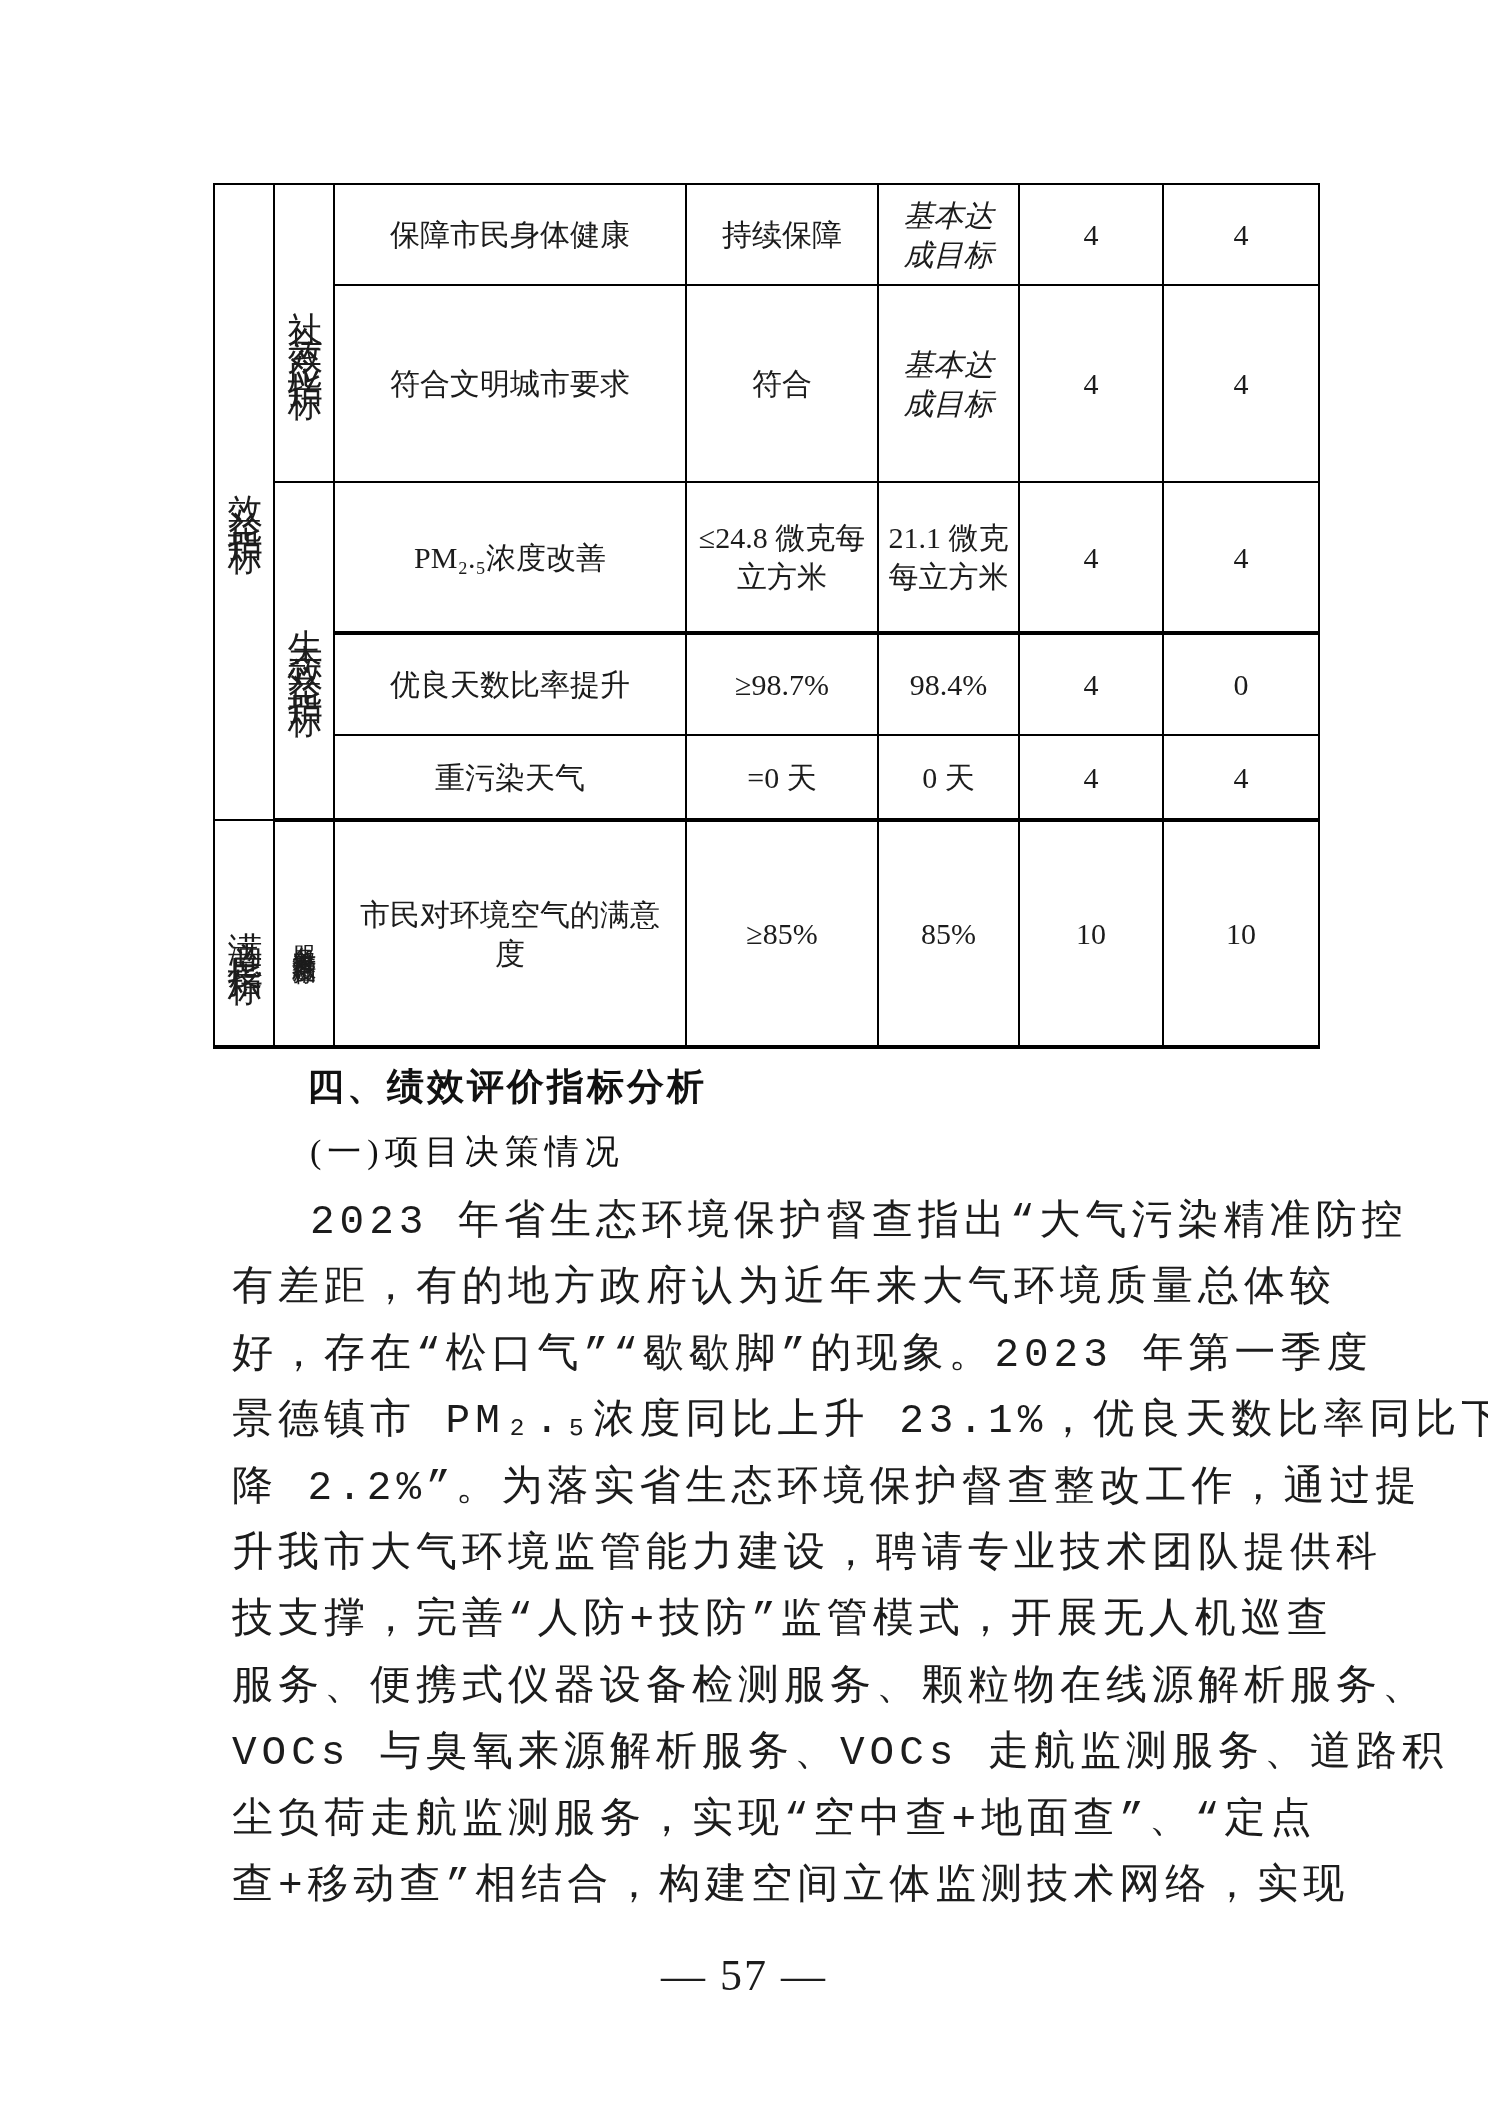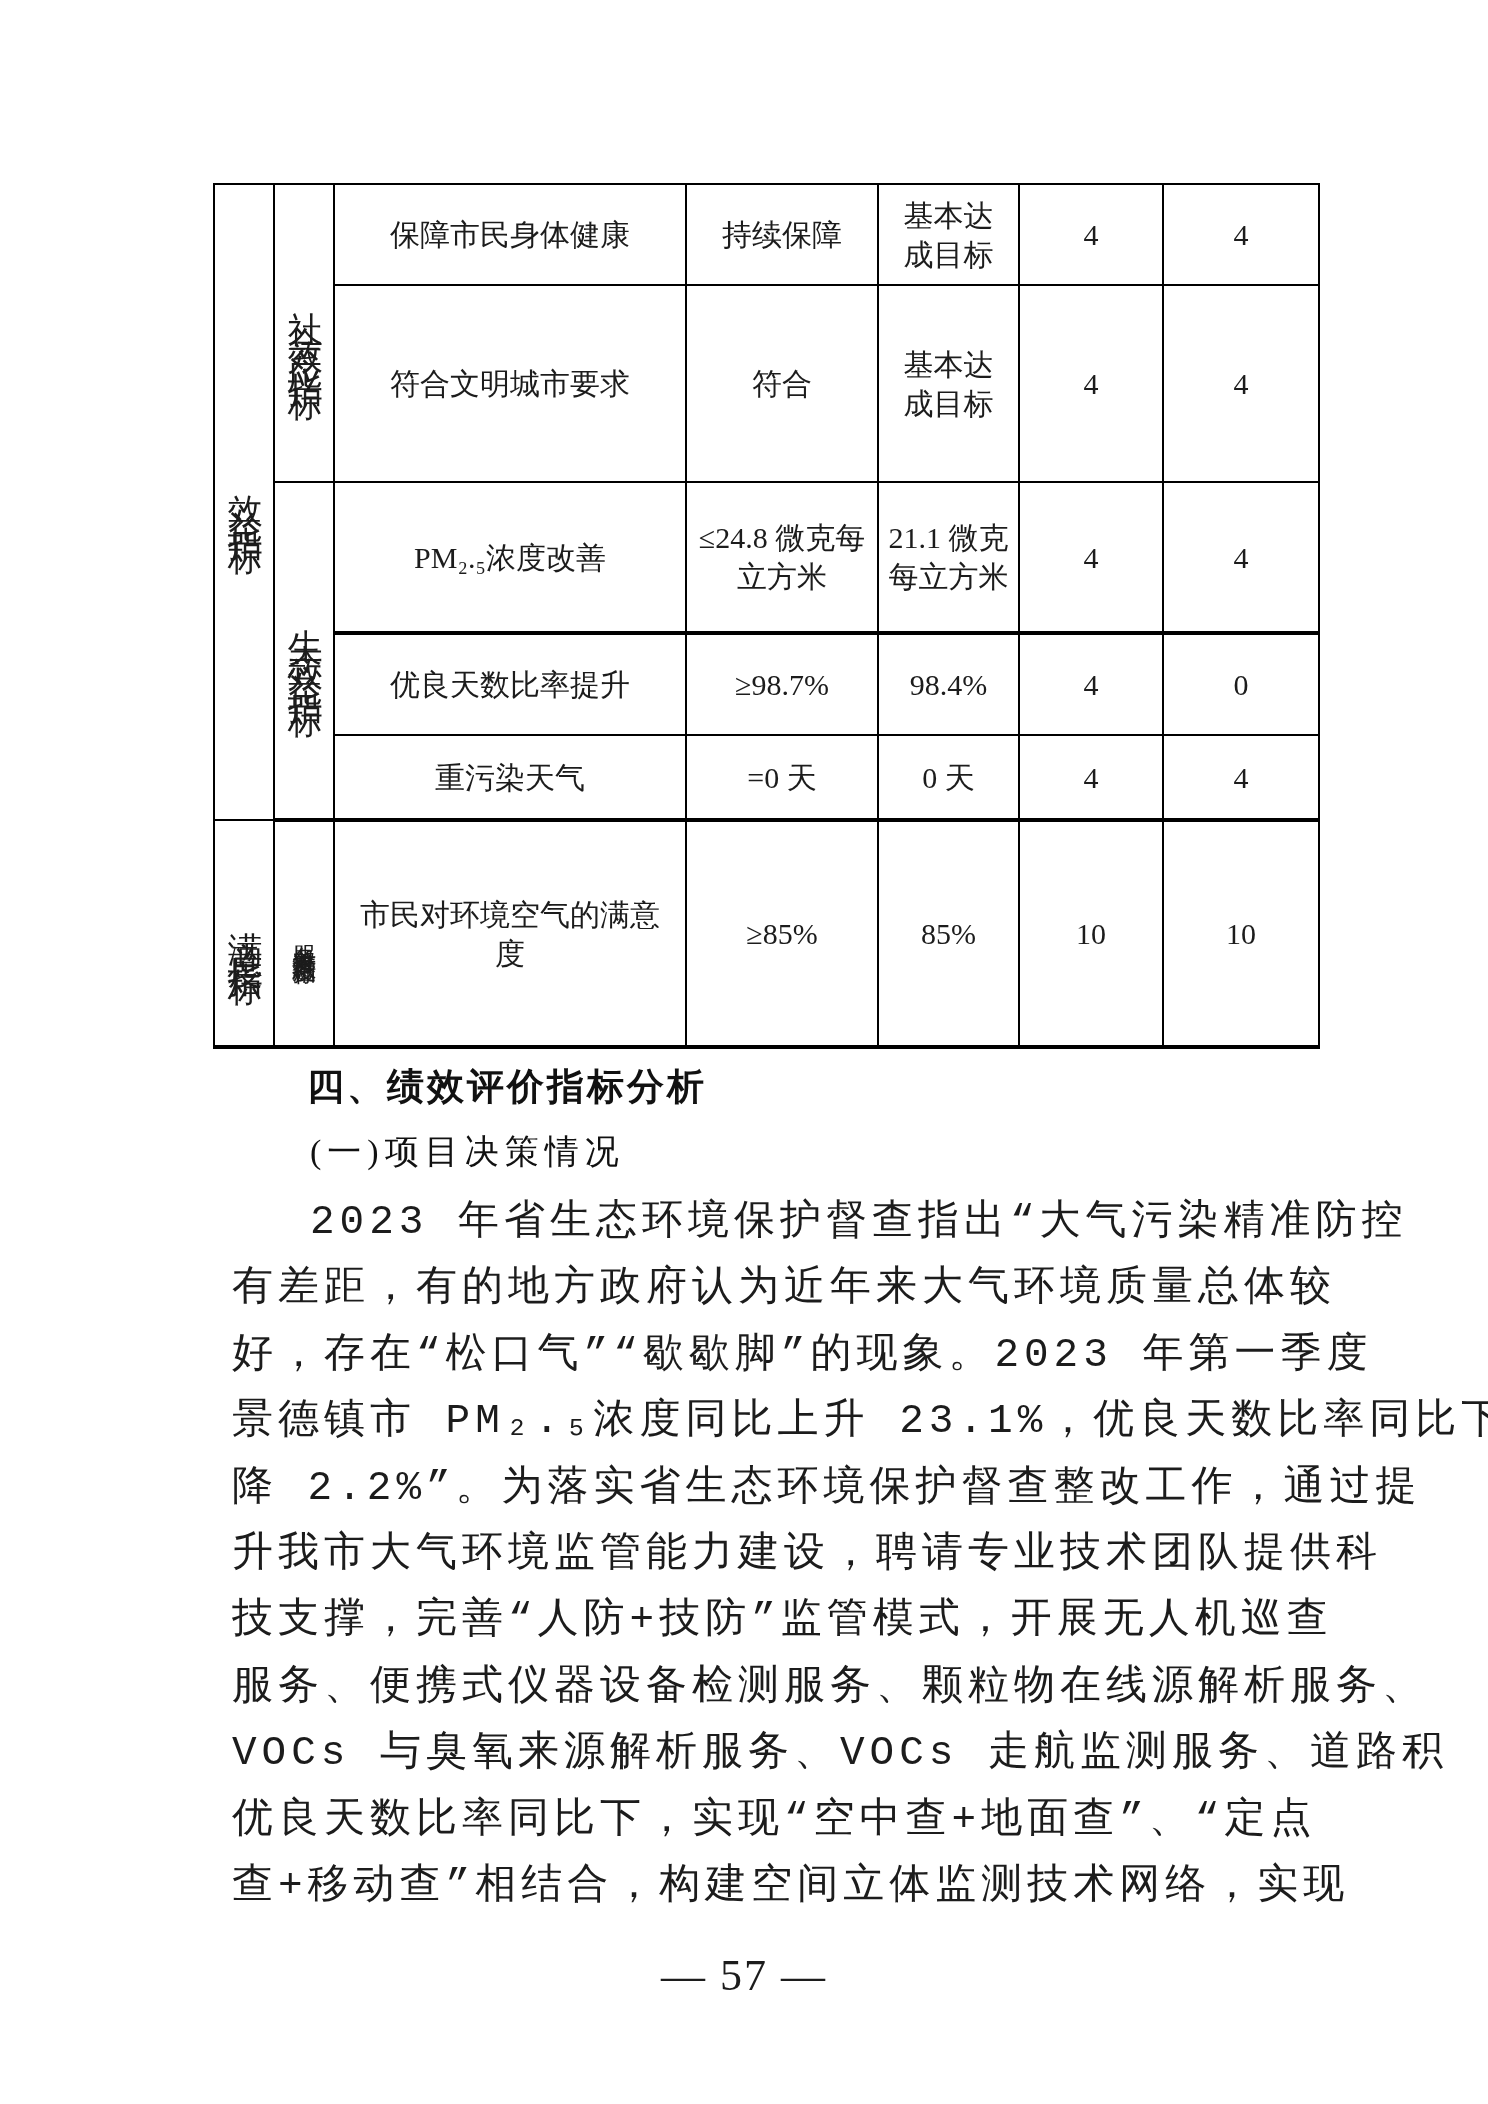--- a/index.html
+++ b/index.html
@@ -35,21 +35,21 @@
   .vlabel{
     display:inline-block;
     writing-mode:vertical-rl;
     text-orientation:upright;
     font-size:35px;
     letter-spacing:15px;
     line-height:1.1;
   }
   .vlabel.tight{font-size:24px;letter-spacing:2px;}
   .vlabel.med{letter-spacing:10px;}
-  .cellnarrow{display:inline-block;max-width:96px;word-break:break-all;}
+  .cellnarrow{display:inline-block;max-width:96px;word-break:break-all;font-style:italic;}
   .cellwrap{word-break:break-all;margin-left:41px;}
   .inner-limit{display:inline-block;max-width:312px;}
   
   .h-main{
     position:absolute;left:307px;top:1062px;
     font-family:Liberation Sans, sans-serif;
     font-weight:700;
     font-size:37px;letter-spacing:3px;
     color:#111;
     white-space:nowrap;
@@ -175,19 +175,19 @@
   <div class="para">
     <div class="line indent">2023 年省生态环境保护督查指出“大气污染精准防控</div>
     <div class="line">有差距，有的地方政府认为近年来大气环境质量总体较</div>
     <div class="line">好，存在“松口气”“歇歇脚”的现象。2023 年第一季度</div>
     <div class="line">景德镇市 PM₂.₅浓度同比上升 23.1%，优良天数比率同比下</div>
     <div class="line">降 2.2%”。为落实省生态环境保护督查整改工作，通过提</div>
     <div class="line">升我市大气环境监管能力建设，聘请专业技术团队提供科</div>
     <div class="line">技支撑，完善“人防+技防”监管模式，开展无人机巡查</div>
     <div class="line">服务、便携式仪器设备检测服务、颗粒物在线源解析服务、</div>
     <div class="line">VOCs 与臭氧来源解析服务、VOCs 走航监测服务、道路积</div>
-    <div class="line">优良天数比率同比下，实现“空中查+地面查”、“定点</div>
+    <div class="line">尘负荷走航监测服务，实现“空中查+地面查”、“定点</div>
     <div class="line">查+移动查”相结合，构建空间立体监测技术网络，实现</div>
   </div>
 
   <div class="pagenum">— 57 —</div>
 
 </div>
 
 </body></html>

